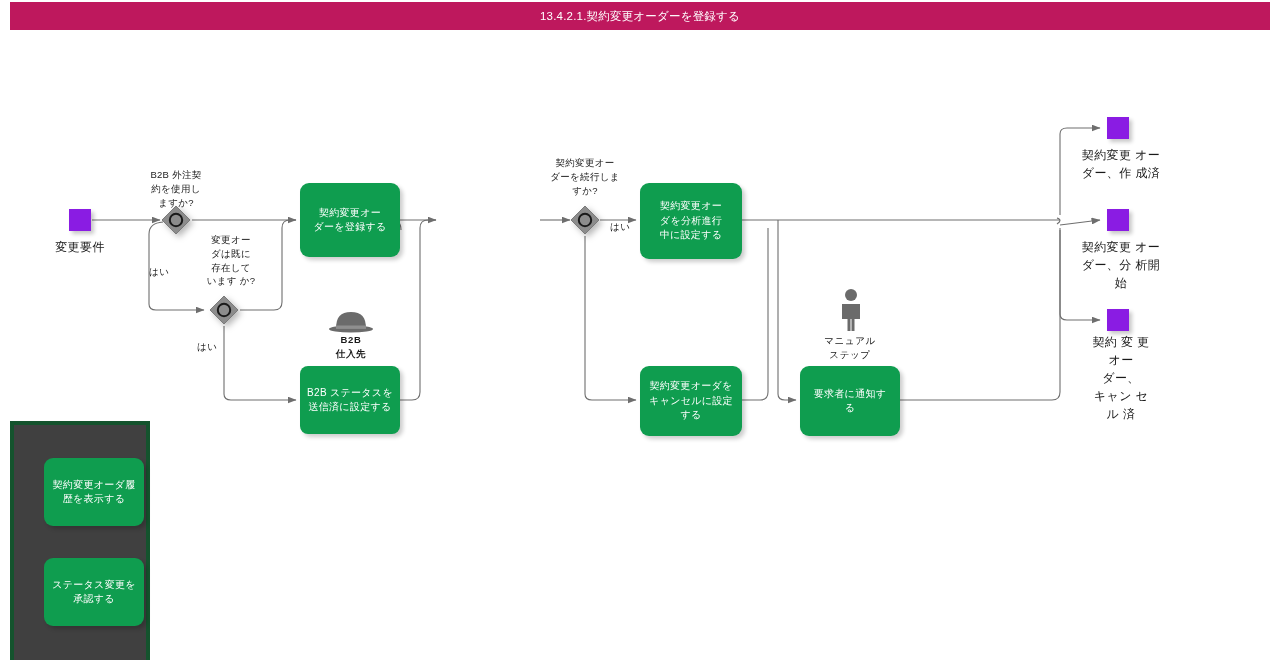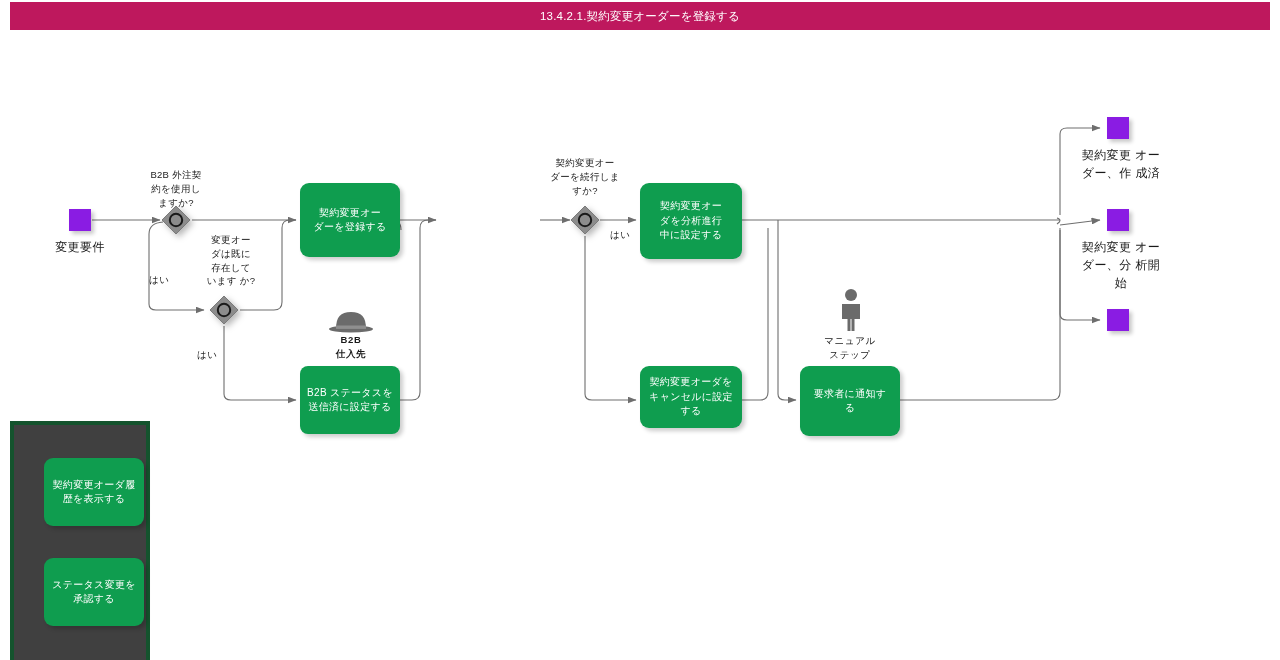--- a/index.html
+++ b/index.html
@@ -38,21 +38,21 @@
   .gw{
     width:30px;height:30px;
     display:flex;align-items:center;justify-content:center;
     filter:drop-shadow(3px 3px 3px rgba(0,0,0,.28));
   }
   .gw-label{
     position:absolute;text-align:center;font-size:9.5px;color:#1a1a1a;
     line-height:1.45;letter-spacing:.3px;
   }
   .flow-label{
-    position:absolute;font-size:9.5px;color:#1a1a1a;letter-spacing:.5px;margin-top:8px;
+    position:absolute;font-size:9.5px;color:#1a1a1a;letter-spacing:.5px;
   }
   .artifact-label{
     position:absolute;text-align:center;font-size:9.5px;color:#1a1a1a;
     line-height:1.5;letter-spacing:.6px;
   }
   .artifact-icon{position:absolute;}
   #legend{
     position:absolute;left:10px;top:421px;width:140px;height:280px;
     border:4px solid #14532d;background:#404040;box-sizing:border-box;
   }
@@ -154,21 +154,21 @@
 ダーを登録する</div>
 
 
   <div class="node task" style="left:300px;top:366px;width:100px;height:68px;white-space:pre-line;border-radius:8px;">B2B ステータスを
 送信済に設定する</div>
 
   <div class="node task" style="left:640px;top:183px;width:102px;height:76px;white-space:pre-line;">契約変更オー
 ダを分析進行
 中に設定する</div>
 
-  <div class="node task" style="left:640px;top:366px;width:102px;height:62px;white-space:pre-line;">契約変更オーダを
+  <div class="node task" style="left:640px;top:366px;width:102px;height:70px;white-space:pre-line;">契約変更オーダを
 キャンセルに設定
 する</div>
 
   <div class="node task" style="left:800px;top:366px;width:100px;height:70px;white-space:pre-line;">要求者に通知す る</div>
 
   <div class="artifact-icon" style="left:327px;top:308px;">
     <svg width="48" height="26" viewBox="0 0 48 26">
       <ellipse cx="24" cy="21" rx="22" ry="3.6" fill="#6B6B6B"></ellipse>
       <path d="M9,21 C9,9 13.5,4 24,4 C34.5,4 39,9 39,21 Z" fill="#6B6B6B"></path>
       <rect x="9" y="17.5" width="30" height="3.4" fill="#8F8F8F"></rect>
@@ -189,20 +189,25 @@
   <div class="node event" style="left:1107px;top:117px;"></div>
   <div class="evt-label" style="left:1073px;top:146px;width:96px;white-space:pre-line;">契約変更 オー
 ダー、作 成済</div>
 
   <div class="node event" style="left:1107px;top:209px;"></div>
   <div class="evt-label" style="left:1073px;top:238px;width:96px;white-space:pre-line;">契約変更 オー
 ダー、分 析開
 始</div>
 
   <div class="node event" style="left:1107px;top:309px;"></div>
+  <div class="evt-label" style="left:1080px;top:333px;width:82px;white-space:pre-line;">契約 変 更
+オー
+ダー、
+キャン セ
+ル 済</div>
 
   <div id="legend">
     <div class="task" style="position:absolute;left:30px;top:33px;width:100px;height:68px;white-space:pre-line;">契約変更オーダ履
 歴を表示する</div>
     <div class="task" style="position:absolute;left:30px;top:133px;width:100px;height:68px;white-space:pre-line;">ステータス変更を
 承認する</div>
   </div>
 
 </div>
 

